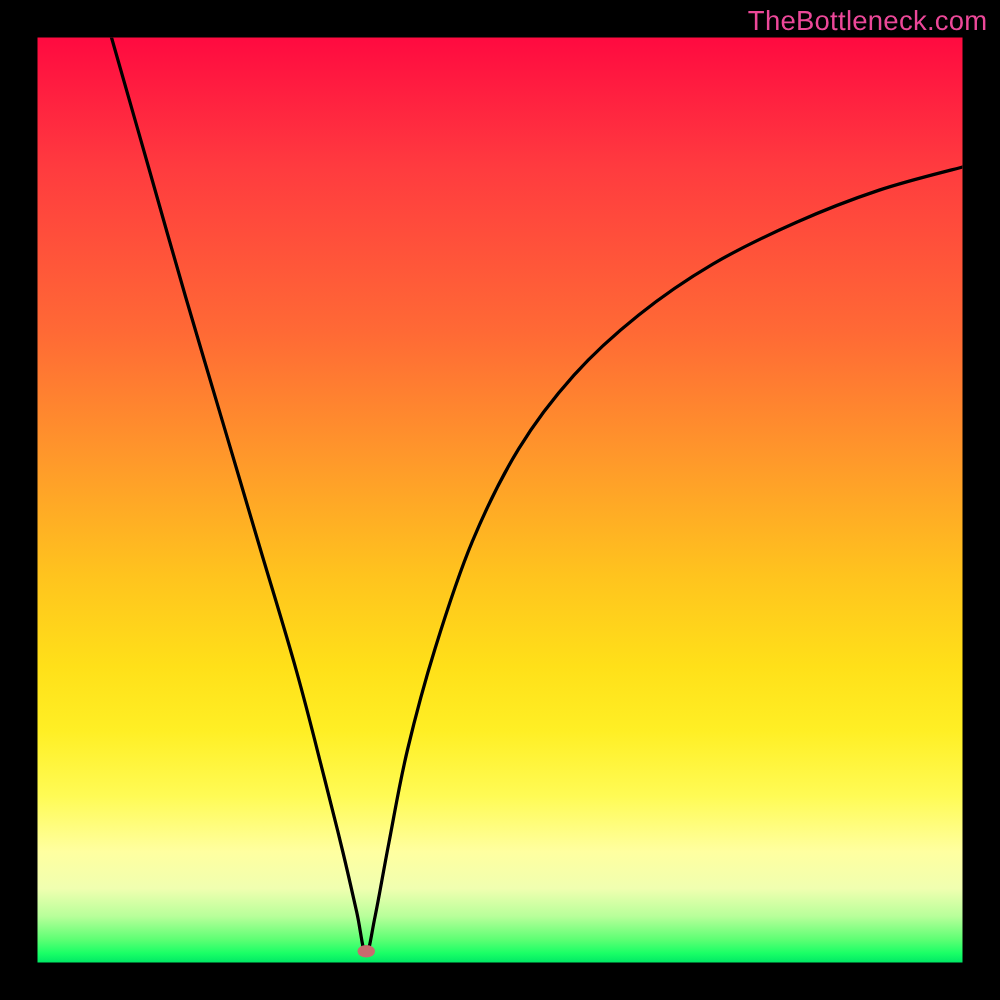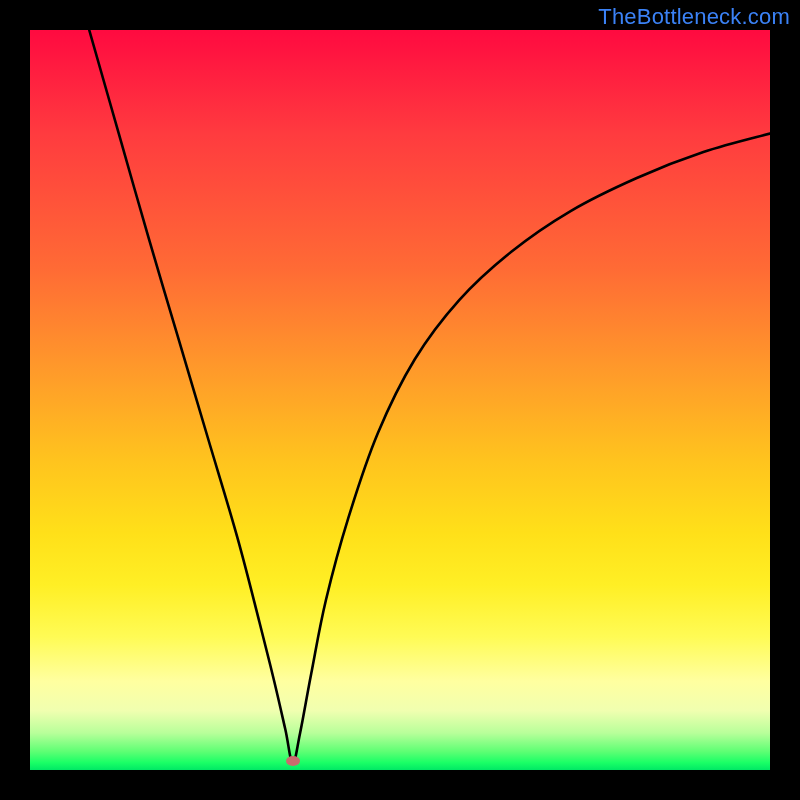--- a/index.html
+++ b/index.html
@@ -42,21 +42,21 @@
       #b8ff9a 95%,
       #5eff74 97.5%,
       #1aff66 99%,
       #00e865 100%
     );
   }
   .watermark {
     position: absolute;
     top: 4px;
     right: 10px;
-    color: #3b82f6;
+    color: #ec4899;
     font-size: 22px;
     font-weight: 400;
     letter-spacing: 0.2px;
     user-select: none;
   }
   svg.curve {
     position: absolute;
     left: 0;
     top: 0;
     width: 740px;

